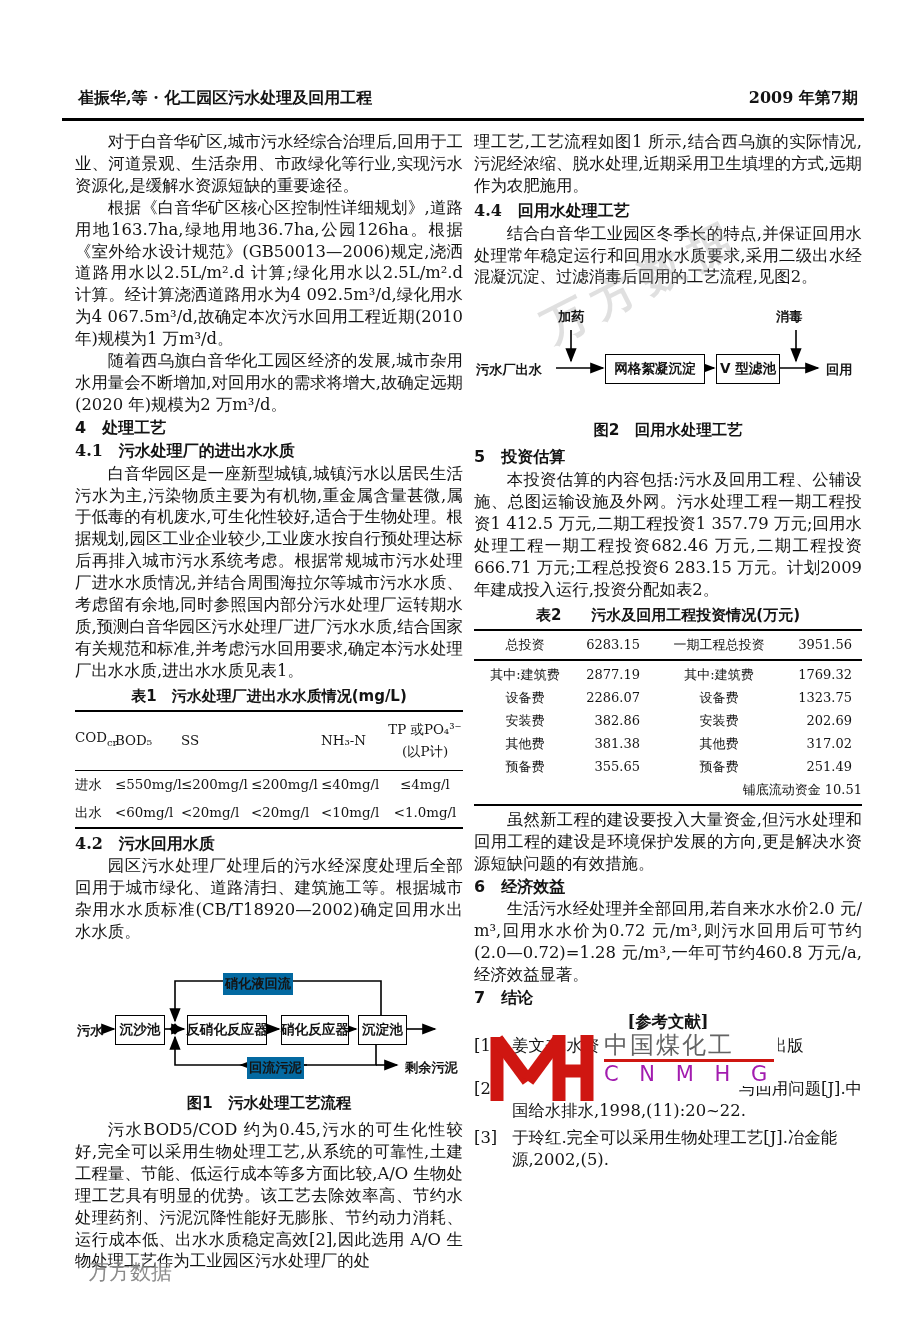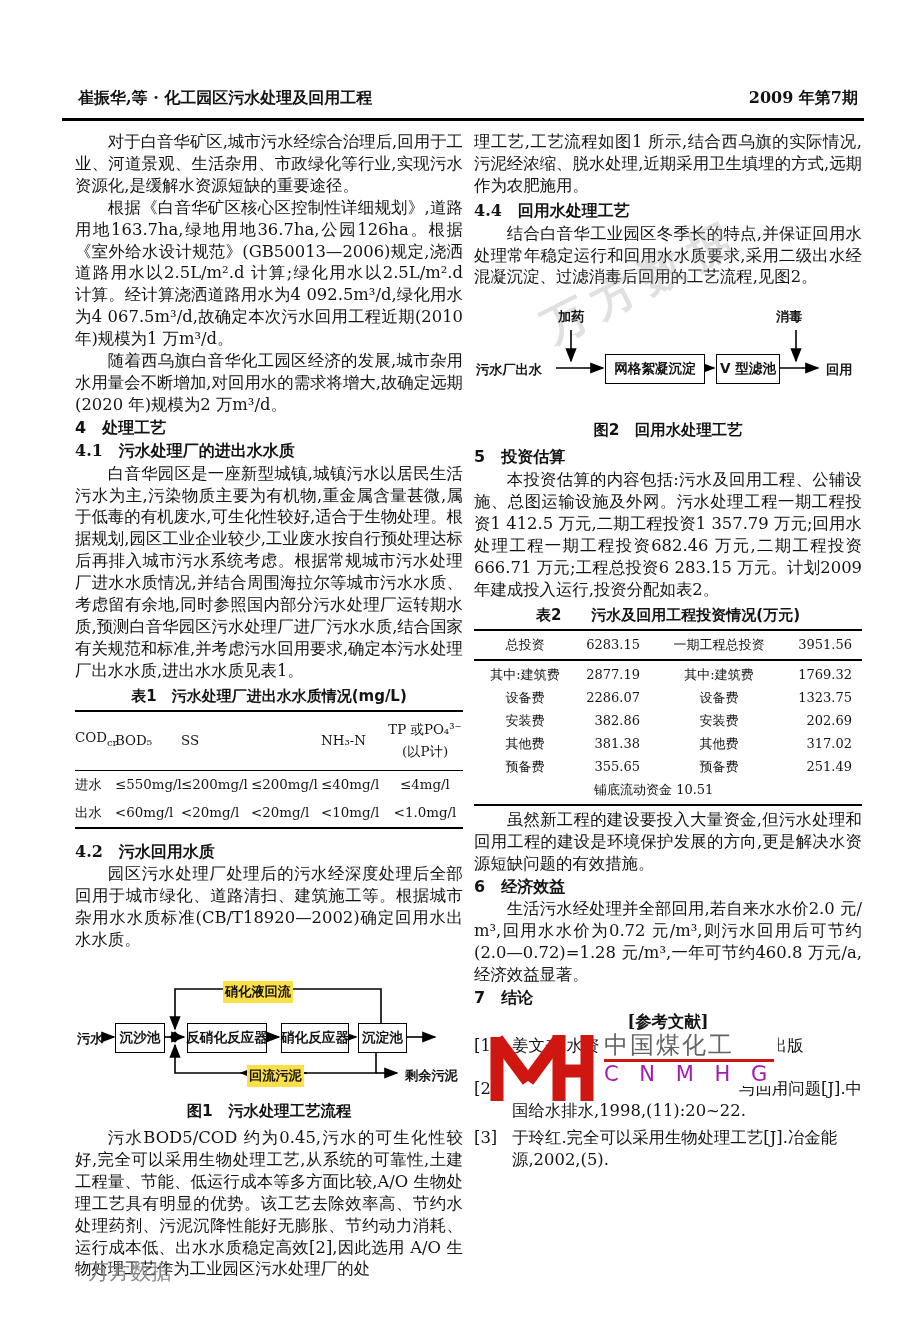--- a/index.html
+++ b/index.html
@@ -23,28 +23,28 @@
   .t1 .t1row{display:grid;grid-template-columns:40px 66px 70px 70px 66px auto;align-items:center;}
   .t1 .t1head{border-bottom:1.5px solid #000;padding:4px 0;}
   .t1 .t1cell{padding:3px 0;}
   .t1 .c-last{text-align:center;}
   
   .t2{border-top:2.5px solid #000;border-bottom:2.5px solid #000;font-size:13px;line-height:18.6px;}
   .t2row{display:grid;grid-template-columns:102px 74px 138px auto;padding:2.2px 0;}
   .t2row .lab{text-align:center;}
   .t2row .val{text-align:right;padding-right:10px;}
   .t2row.first{border-bottom:2px solid #000;padding:5px 0;font-weight:bold;font-weight:normal;}
-  .t2foot{text-align:left;padding:2.5px 0 4px 120px;}
+  .t2foot{text-align:right;padding:2.5px 0 4px 120px;}
   
   .fig{position:relative;margin-top:6px;}
   .fig svg{position:absolute;left:0;top:0;}
   .fbox{position:absolute;border:1.6px solid #000;background:#fff;display:flex;align-items:center;
         justify-content:center;font-family:"DejaVu Sans","Liberation Sans",sans-serif;
         font-weight:bold;font-size:13.6px;white-space:nowrap;z-index:2;text-indent:0;}
-  .flbl{position:absolute;background:#fde047;font-family:"DejaVu Sans","Liberation Sans",sans-serif;
+  .flbl{position:absolute;background:#0369a1;font-family:"DejaVu Sans","Liberation Sans",sans-serif;
         font-weight:bold;font-size:13.2px;white-space:nowrap;z-index:2;padding:0 2px;text-indent:0;}
   .fcap{font-weight:bold;text-align:center;font-size:15.4px;margin:6px 0 4px;text-indent:0;
         font-family:"DejaVu Sans","Liberation Sans",sans-serif;}
   .wm-faint{position:absolute;left:60px;top:-34px;font-size:44px;letter-spacing:10px;color:#9a9a9a;
         opacity:.30;transform:rotate(-27deg);font-weight:bold;z-index:1;white-space:nowrap;
         font-family:"DejaVu Sans",sans-serif;text-indent:0;}
   
   .refs{position:relative;margin-top:2px;}
   .ref-title{text-align:center;font-weight:bold;text-indent:0;margin:2px 0;}
   .ref-row{display:flex;gap:15px;text-indent:0;}
@@ -106,21 +106,21 @@
         <div class="t1row">
           <span class="t1cell">出水</span>
           <span class="t1cell">&lt;60mg/l</span>
           <span class="t1cell">&lt;20mg/l</span>
           <span class="t1cell">&lt;20mg/l</span>
           <span class="t1cell">&lt;10mg/l</span>
           <span class="t1cell c-last">&lt;1.0mg/l</span>
         </div>
       </div>
 
-      <div class="subsec" style="margin-top:12px">4.2　污水回用水质</div>
+      <div class="subsec" style="margin-top:4px">4.2　污水回用水质</div>
       <p>园区污水处理厂处理后的污水经深度处理后全部回用于城市绿化、道路清扫、建筑施工等。根据城市杂用水水质标准(CB/T18920—2002)确定回用水出水水质。</p>
 
       <div class="fig" style="height:130px;margin-top:14px">
         <svg width="388" height="130">
           <defs>
             <marker id="ar" markerWidth="9" markerHeight="8" refX="8" refY="3.5" orient="auto">
               <path d="M0,0 L9,3.5 L0,7 Z" fill="#000"></path>
             </marker>
           </defs>
           <g stroke="#000" stroke-width="1.6" fill="none">

